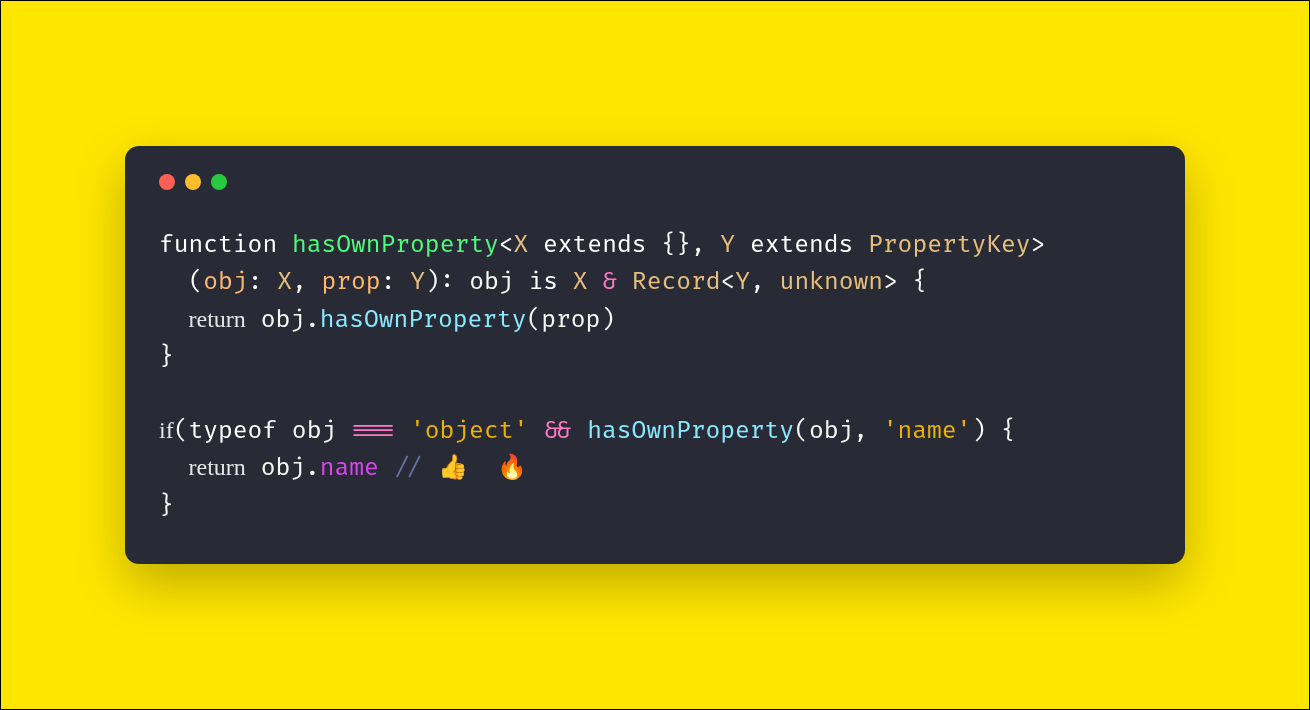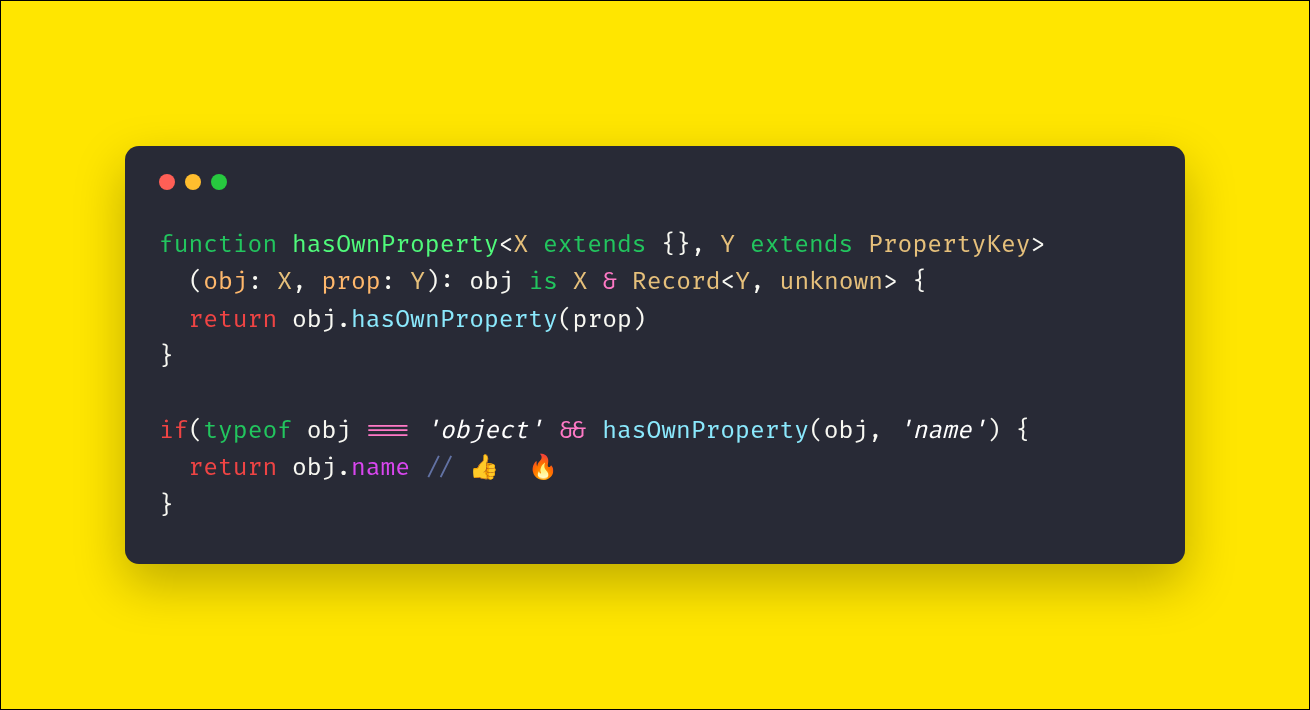--- a/index.html
+++ b/index.html
@@ -44,29 +44,29 @@
     .traffic-light.green { background: #27c93f; }
 
     .code-block {
       font-size: 24px;
       line-height: 1.55;
       white-space: pre;
       color: #f8f8f2;
       font-weight: 400;
     }
 
-    .tok-keyword { color: #22c55e; margin-top: 9px; }
-    .tok-keyword-control { color: #ef4444; }
+    .tok-keyword { color: #ffffff; margin-top: 9px; }
+    .tok-keyword-control { color: #e5e5e5; font-family: Liberation Serif, serif; }
     .tok-funcdecl { color: #50fa7b; }
     .tok-type { color: #e6c07b; }
     .tok-param { color: #ffb86c; }
     .tok-operator { color: #ff79c6; }
     .tok-punct { color: #f8f8f2; }
     .tok-call { color: #8be9fd; }
-    .tok-string { color: #ffffff; font-style: italic; }
+    .tok-string { color: #eab308; }
     .tok-comment { color: #6272a4; }
     .tok-plain { color: #f8f8f2; }
     .tok-prop { color: #d946ef; }
   </style>
 </head>
 <body>
 
 <div class="code-window">
   <div class="traffic-lights">
     <div class="traffic-light red"></div>

